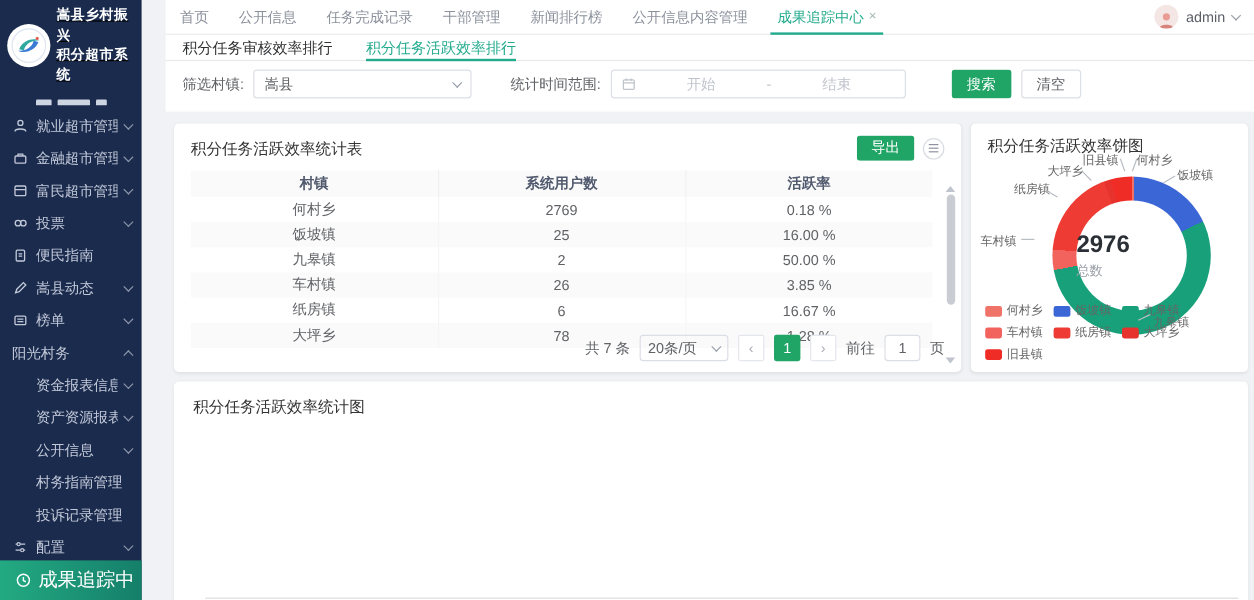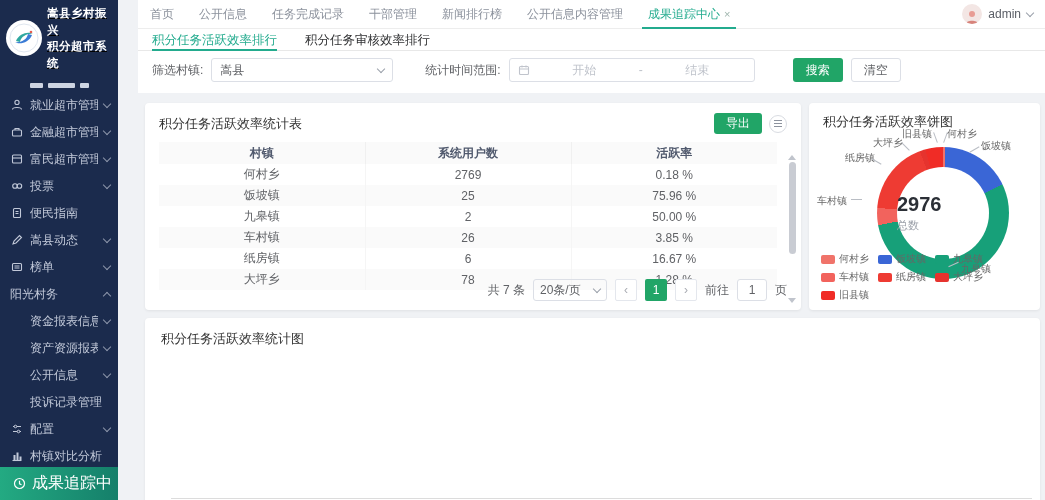--- a/index.html
+++ b/index.html
@@ -203,20 +203,23 @@
       </div>
       <div class="menu-item sub">
         <span class="mi-label">资产资源报表信息</span>
         <span class="chev"></span>
       </div>
       <div class="menu-item sub">
         <span class="mi-label">公开信息</span>
         <span class="chev"></span>
       </div>
       <div class="menu-item sub2">
+        <span class="mi-label">村务指南管理</span>
+      </div>
+      <div class="menu-item sub2">
         <span class="mi-label">投诉记录管理</span>
       </div>
       <div class="menu-item">
         <span class="mi-icon">
           <svg width="12" height="12" viewBox="0 0 12 12">
               <path d="M2 3.5 h8 M2 8.5 h8" stroke="#c2c9d9" stroke-width="1.1"></path>
               <circle cx="4.5" cy="3.5" r="1.3" fill="#1b2b4d" stroke="#c2c9d9" stroke-width="1"></circle>
               <circle cx="7.5" cy="8.5" r="1.3" fill="#1b2b4d" stroke="#c2c9d9" stroke-width="1"></circle>
             </svg>
         </span>
@@ -278,25 +281,25 @@
               <circle cx="8" cy="6" r="3" fill="#e89c94"></circle>
               <path d="M2 16 C2 11.5 14 11.5 14 16 Z" fill="#d7837b"></path>
             </svg>
         </span>
         <span>admin</span>
         <span class="chev-dn"></span>
       </div>
     </div>
 
     <div class="subtab-row">
+      <div class="subtab">
+          <span>积分任务审核效率排行</span>
+        </div>
       <div class="subtab active">
           <span>积分任务活跃效率排行</span>
-        </div>
-      <div class="subtab">
-          <span>积分任务审核效率排行</span>
         </div>
     </div>
 
     <div class="filterbar">
       <span class="f-label">筛选村镇:</span>
       <div class="f-select">
         <span>嵩县</span>
         <span class="chev-dn"></span>
       </div>
       <span class="f-label" style="margin-left:24px">统计时间范围:</span>
@@ -339,21 +342,21 @@
           </thead>
           <tbody>
             <tr>
               <td>何村乡</td>
               <td>2769</td>
               <td>0.18 %</td>
             </tr>
             <tr class="stripe">
               <td>饭坡镇</td>
               <td>25</td>
-              <td>75.96 %</td>
+              <td>16.00 %</td>
             </tr>
             <tr>
               <td>九皋镇</td>
               <td>2</td>
               <td>50.00 %</td>
             </tr>
             <tr class="stripe">
               <td>车村镇</td>
               <td>26</td>
               <td>3.85 %</td>

